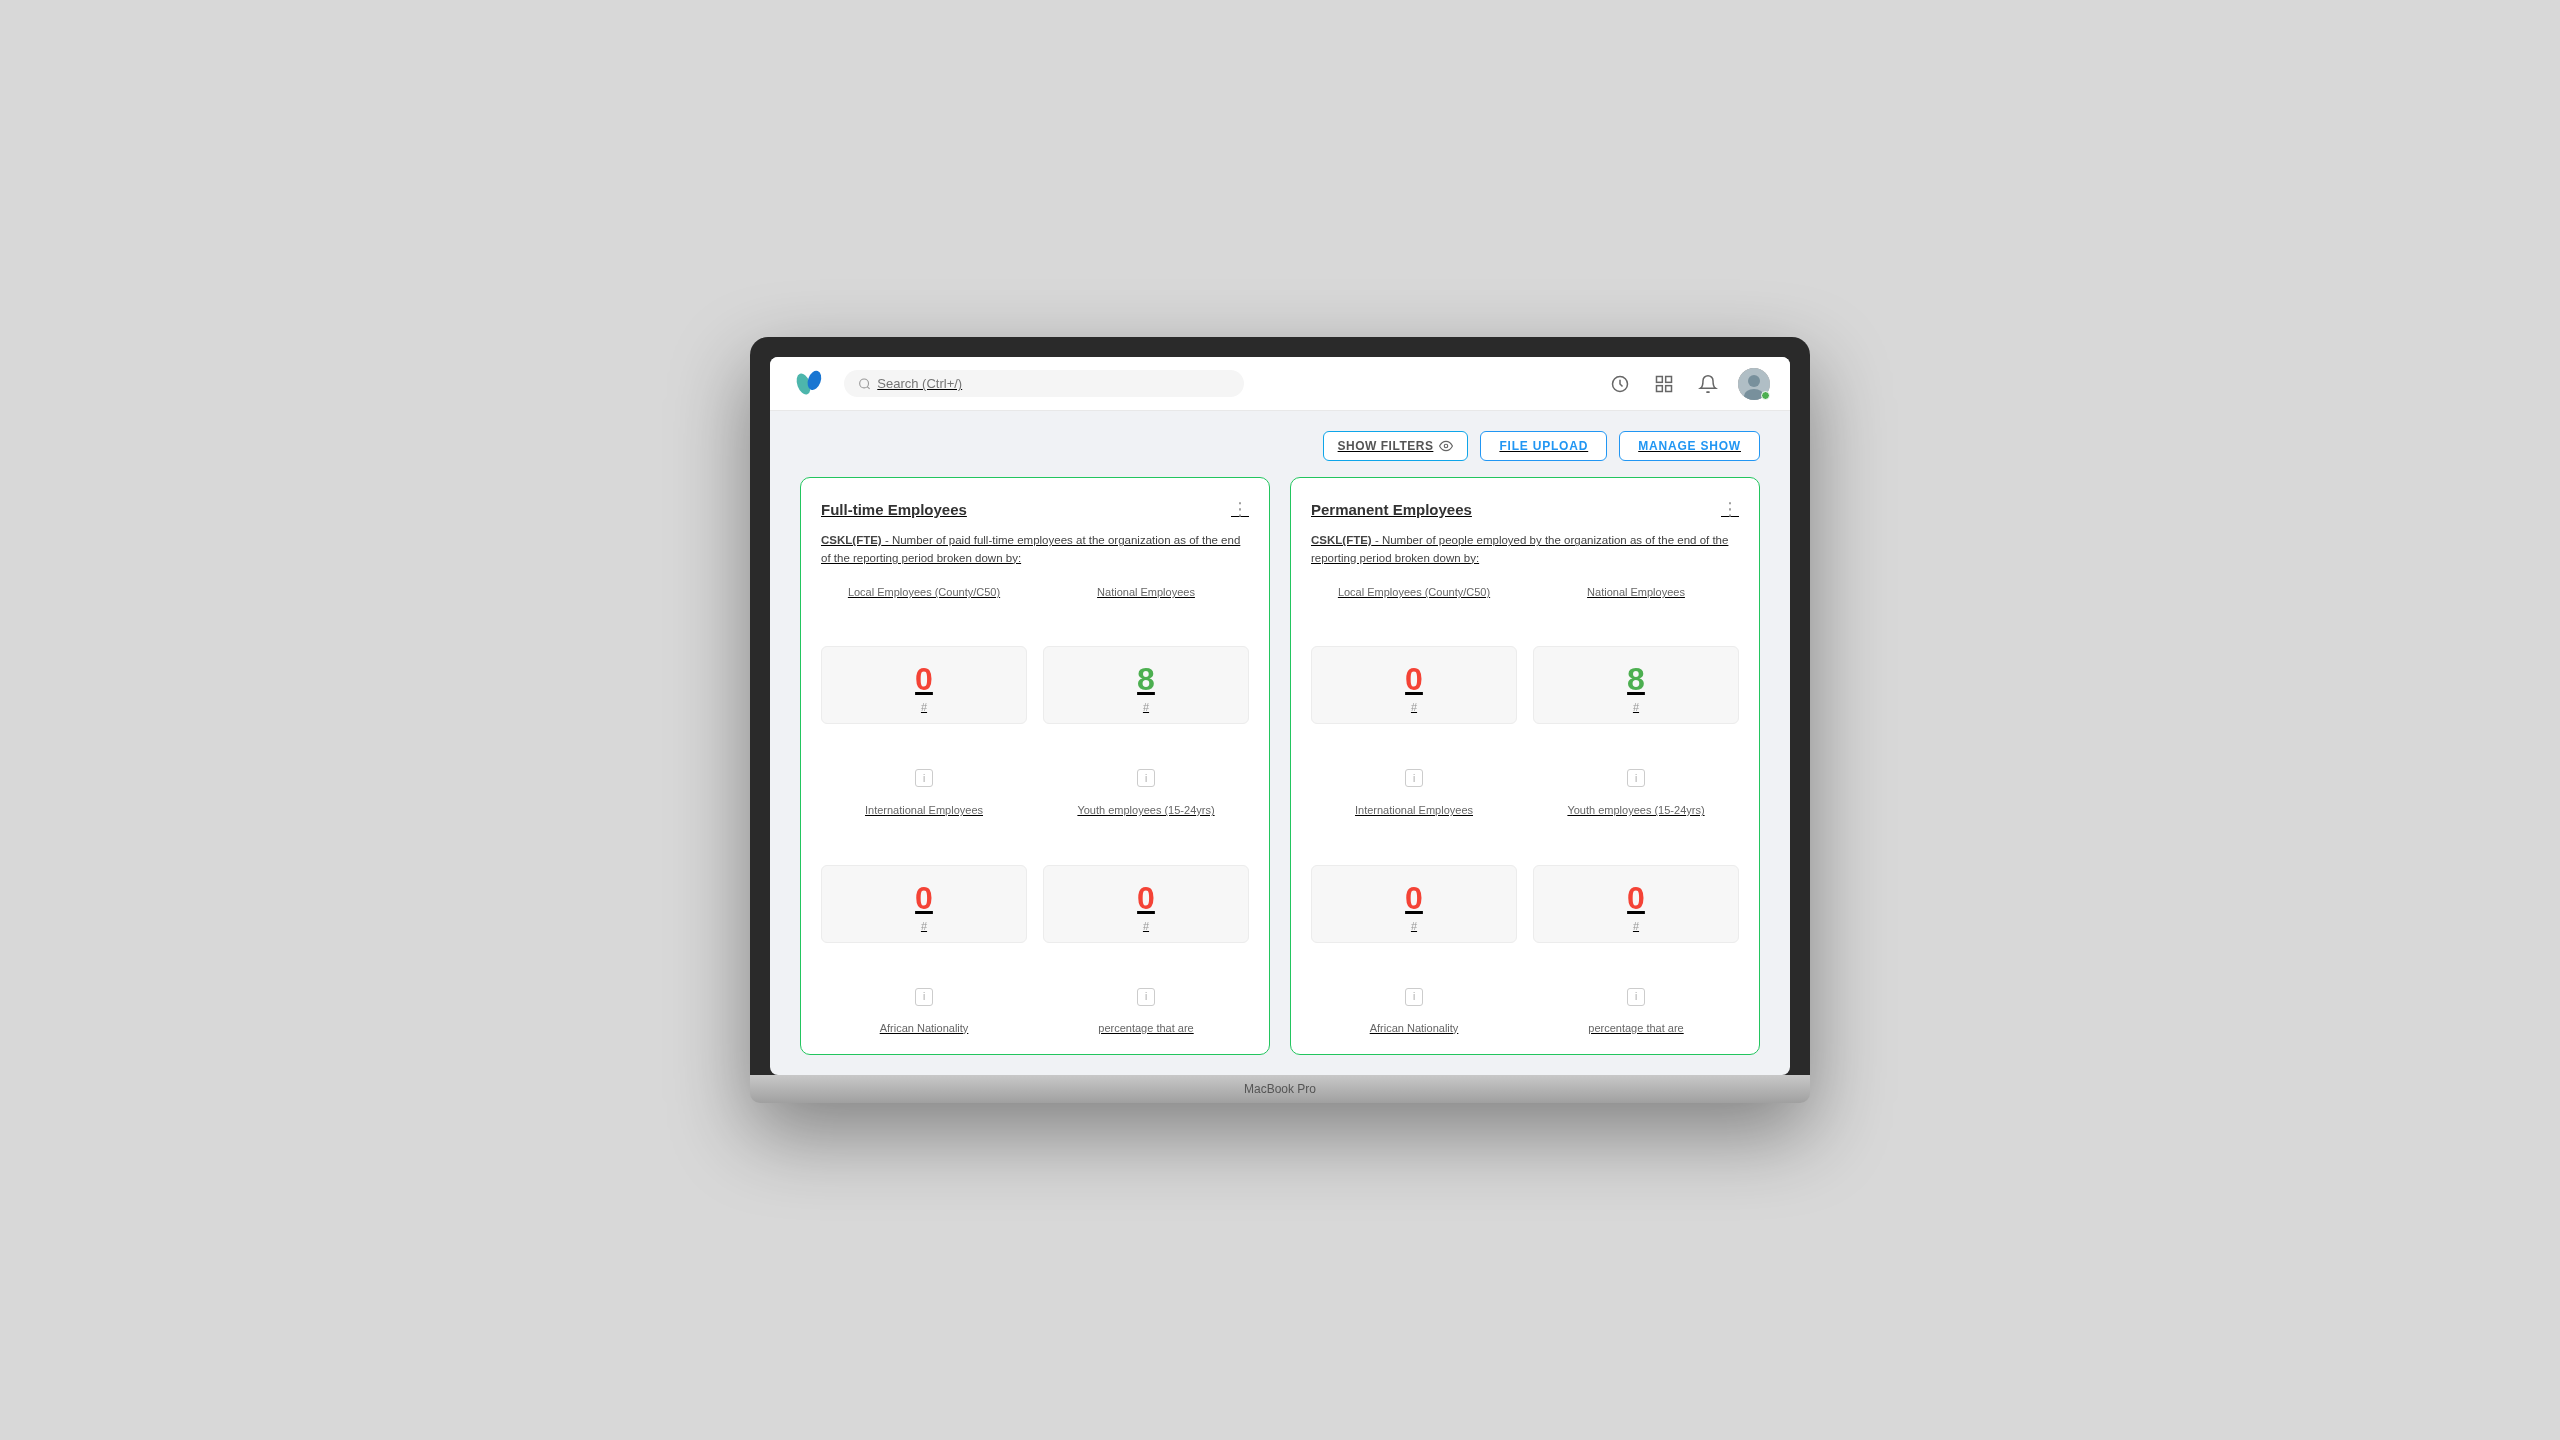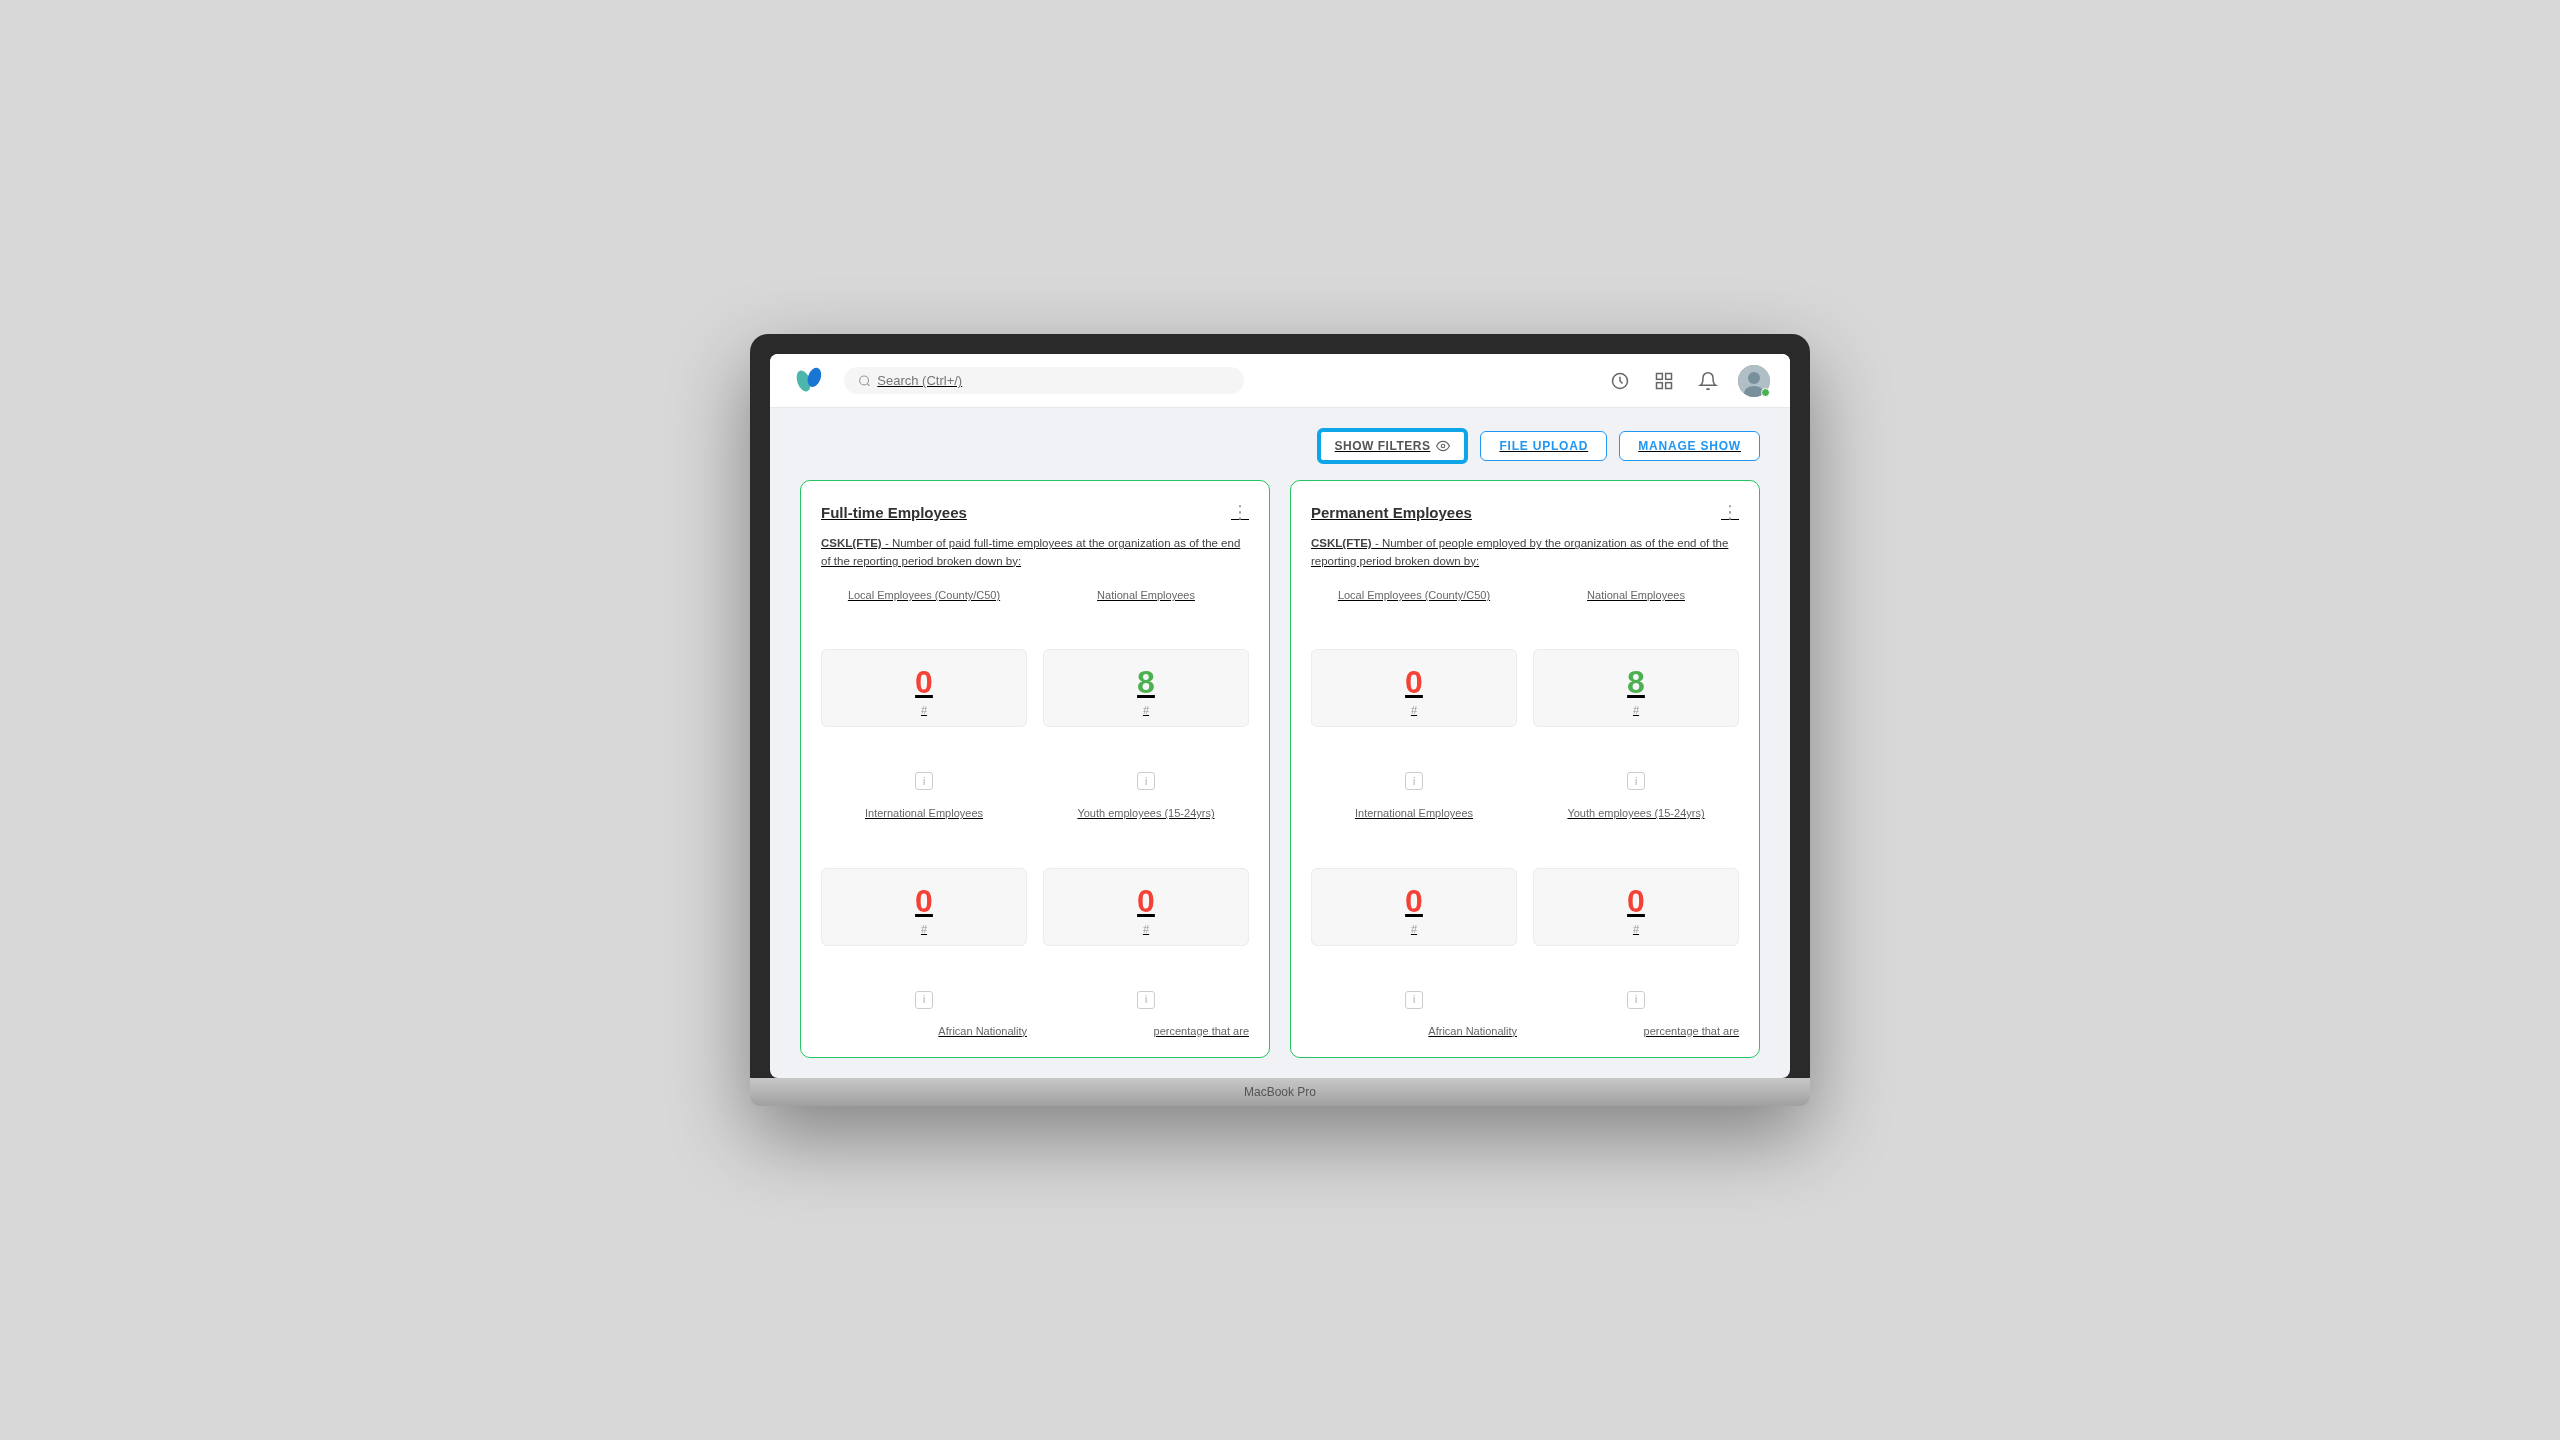--- a/index.html
+++ b/index.html
@@ -173,21 +173,21 @@
       justify-content: flex-end;
       align-items: center;
       margin-bottom: 16px;
       gap: 12px;
     }
 
     .show-filters-btn {
       display: flex;
       align-items: center;
       gap: 6px;
-      border: 4px solid #0ea5e9;
+      border: 1px solid #0ea5e9;
       background: white;
       padding: 7px 14px;
       border-radius: 6px;
       font-size: 12px;
       font-weight: 600;
       color: #555;
       cursor: pointer;
       letter-spacing: 0.5px;
     }
 
@@ -325,21 +325,21 @@
       color: #aaa;
     }
 
     .second-row {
       margin-top: 16px;
     }
 
     .partial-label {
       font-size: 11px;
       color: #666;
-      text-align: right;
+      text-align: center;
     }
   </style>
 </head>
 <body>
 
 <div class="laptop-outer">
   <div class="laptop-screen">
 
     <nav class="navbar">
       <div class="logo">

